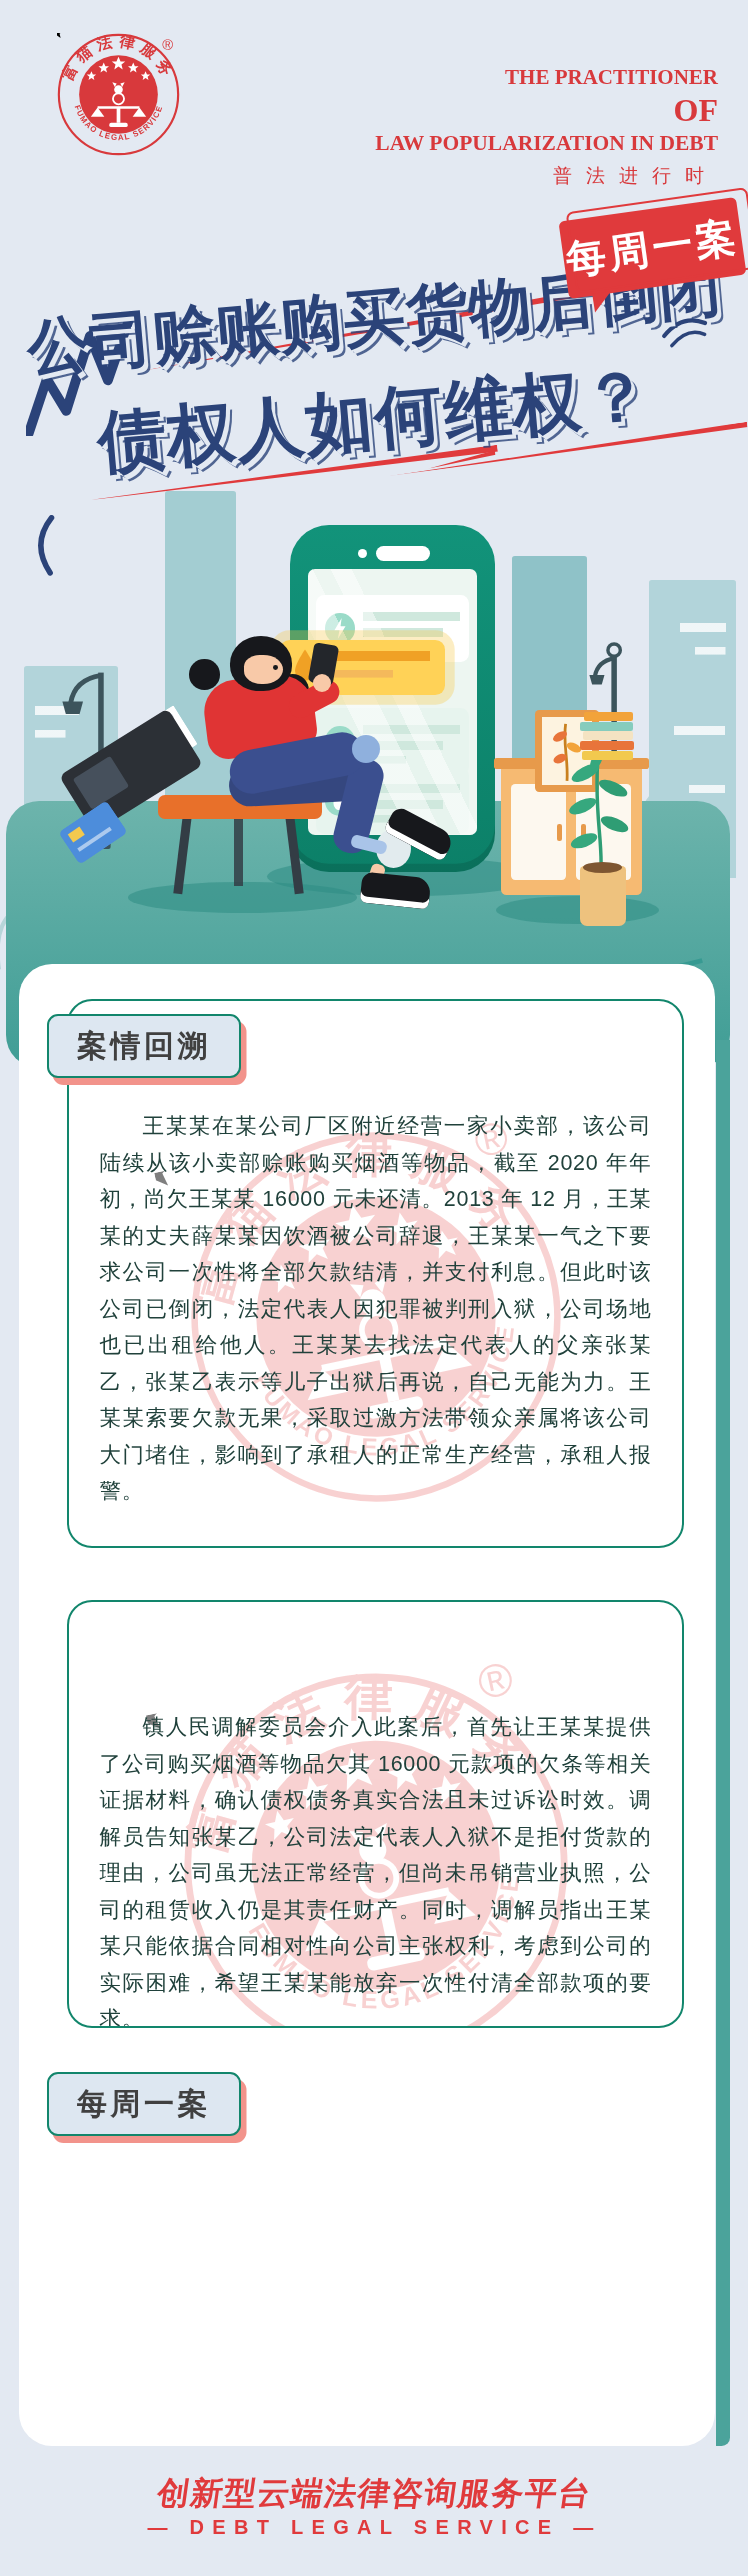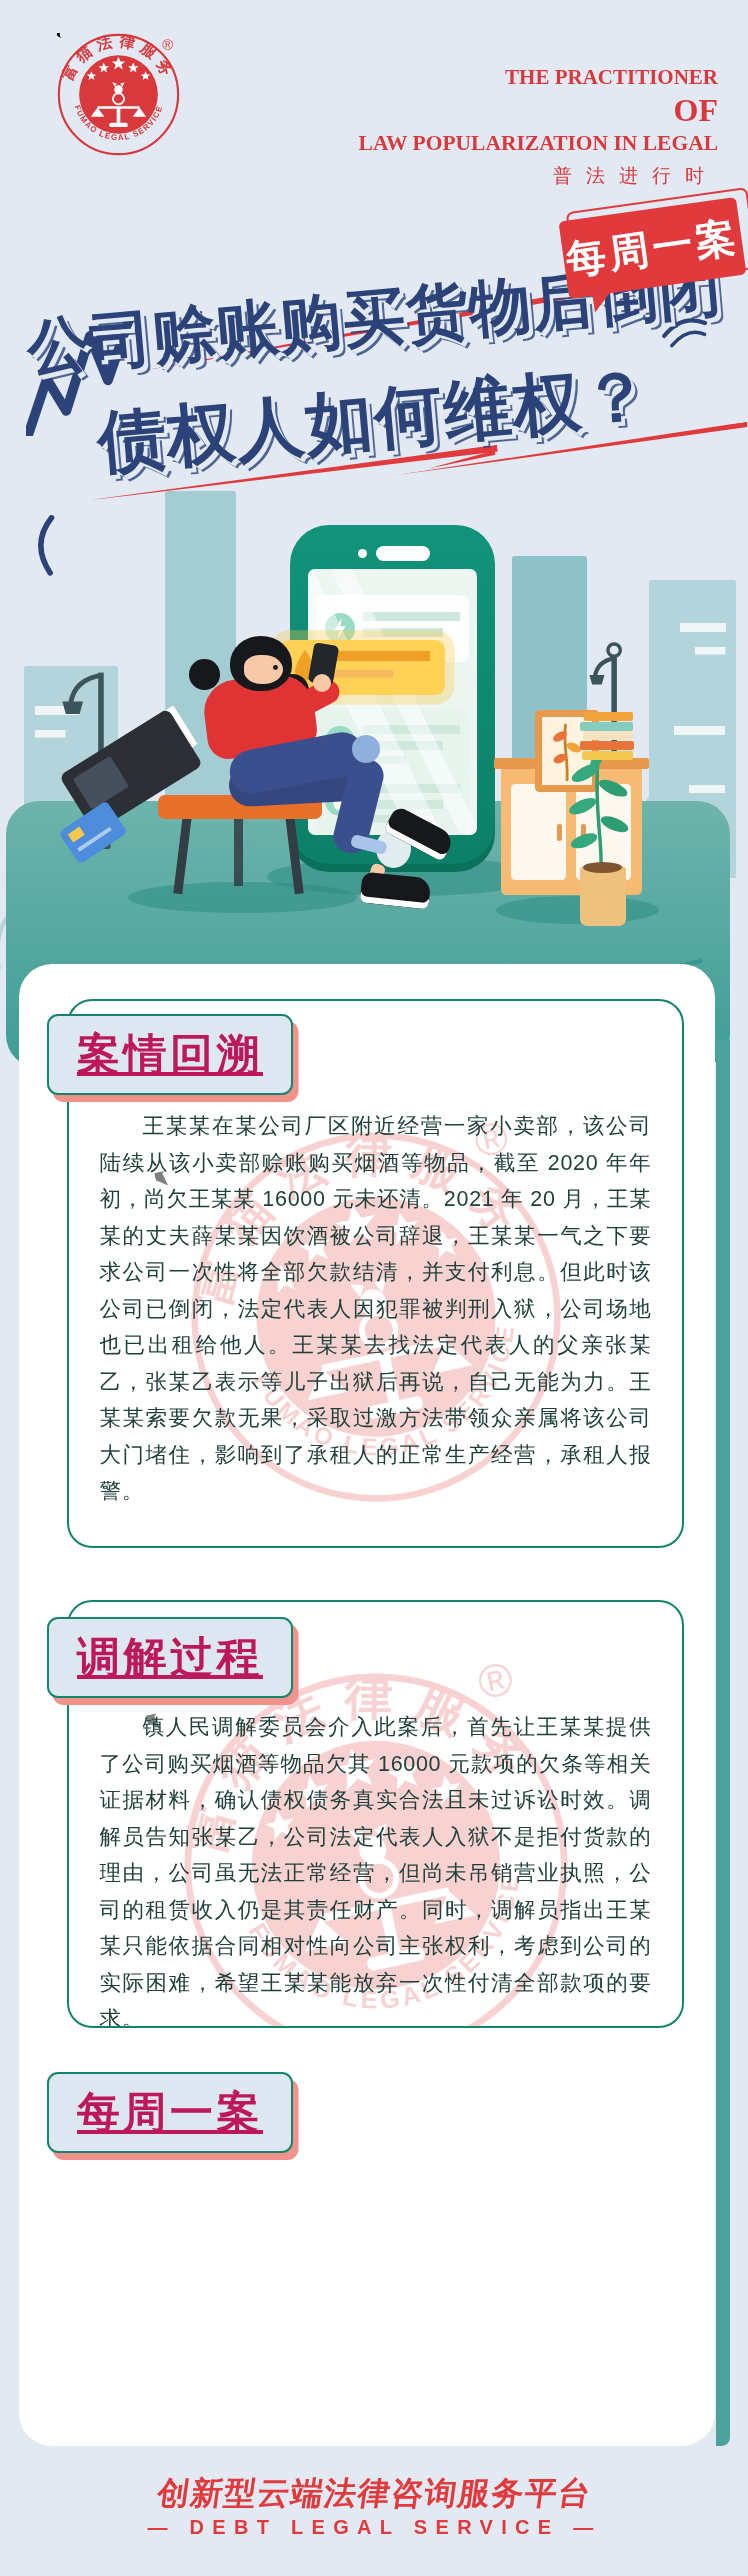--- a/index.html
+++ b/index.html
@@ -155,22 +155,22 @@
   .lampR{left:588px;top:165px;z-index:1;}
   .cloud{z-index:0;}
 
   
   .rstrip{left:716px;top:1040px;width:14px;height:1406px;background:#4ba39b;border-radius:0 0 8.3px 0;z-index:4;}
   .panel{left:19.4px;top:964px;width:696px;height:1482px;background:#fff;border-radius:33px;z-index:5;}
   .card{position:absolute;left:67px;width:617px;background:#fff;border:2.1px solid #12866c;
         border-radius:25px;z-index:6;overflow:hidden;}
   .card1{top:999px;height:549px;} .card2{top:1600px;height:428px;} .card3{top:2055px;height:333px;}
   .sbadge{position:absolute;left:47px;background:#dde7f1;border:2.1px solid #12866c;border-radius:11px;
-        padding:9.7px 28px;font-size:43px;font-weight:900;letter-spacing:3.5px;color:#be185d;
-        box-shadow:5.5px 7px 0 #f2938b;z-index:7;text-decoration:underline;}
+        padding:9.7px 28px;font-size:30px;font-weight:900;letter-spacing:3.5px;color:#404040;
+        box-shadow:5.5px 7px 0 #f2938b;z-index:7;}
   .sb1{top:1014px;} .sb2{top:1617px;} .sb3{top:2072px;}
   .body-text{position:relative;margin:107px 30.5px 0;font-size:21.5px;line-height:1.7;color:#20413b;
         text-align:justify;text-indent:2em;letter-spacing:0.7px;z-index:2;}
   .card2 .body-text{}
   .wm{position:absolute;left:50%;top:58%;width:374px;height:374px;transform:translate(-50%,-50%) rotate(-12deg);
       color:#f2a5a5;opacity:.5;z-index:1;}
   .card2 .wm{top:62%;width:388px;height:388px;}
   .card3 .wm{top:72%;width:374px;height:374px;}
 
   
@@ -215,21 +215,21 @@
 </svg>
 
 <div class="page">
 
   <svg class="abs logo" viewBox="0 0 200 200">
       <use href="#seal"></use>
     </svg>
   <div class="abs tagline">
     <div class="tag1">THE PRACTITIONER</div>
     <div class="tag2">OF</div>
-    <div class="tag3">LAW POPULARIZATION IN LEGAL</div>
+    <div class="tag3">LAW POPULARIZATION IN DEBT</div>
     <div class="tag4">普法进行时</div>
   </div>
 
   <svg class="abs burst" width="118" height="139" viewBox="0 0 170 200">
     <path d="M4,196 L30,118 L58,164 L92,56 L118,120 L150,28" fill="none" stroke="#2b4379" stroke-width="14" stroke-linejoin="round" stroke-linecap="round"></path>
   </svg>
   <div class="abs stripe stripe1"></div>
   <div class="abs wbadge">
     <span>每周一案</span>
   </div>
@@ -383,30 +383,29 @@
     </div>
   </div>
 
   <div class="abs rstrip"></div>
   <div class="abs panel"></div>
 
   <div class="card card1">
     <svg class="wm" viewBox="0 0 200 200">
         <use href="#seal"></use>
       </svg>
-    <p class="body-text">王某某在某公司厂区附近经营一家小卖部，该公司陆续从该小卖部赊账购买烟酒等物品，截至 2020 年年初，尚欠王某某 16000 元未还清。2021 年 20 月，王某某的丈夫薛某某因饮酒被公司辞退，王某某一气之下要求公司一次性将全部欠款结清，并支付利息。但此时该公司已倒闭，法定代表人因犯罪被判刑入狱，公司场地也已出租给他人。王某某去找法定代表人的父亲张某乙，张某乙表示等儿子出狱后再说，自己无能为力。王某某索要欠款无果，采取过激方法带领众亲属将该公司大门堵住，影响到了承租人的正常生产经营，承租人报警。</p>
+    <p class="body-text">王某某在某公司厂区附近经营一家小卖部，该公司陆续从该小卖部赊账购买烟酒等物品，截至 2020 年年初，尚欠王某某 16000 元未还清。2013 年 12 月，王某某的丈夫薛某某因饮酒被公司辞退，王某某一气之下要求公司一次性将全部欠款结清，并支付利息。但此时该公司已倒闭，法定代表人因犯罪被判刑入狱，公司场地也已出租给他人。王某某去找法定代表人的父亲张某乙，张某乙表示等儿子出狱后再说，自己无能为力。王某某索要欠款无果，采取过激方法带领众亲属将该公司大门堵住，影响到了承租人的正常生产经营，承租人报警。</p>
   </div>
   <div class="abs sbadge sb1">案情回溯</div>
 
   <div class="card card2">
     <svg class="wm" viewBox="0 0 200 200">
         <use href="#seal"></use>
       </svg>
     <p class="body-text">镇人民调解委员会介入此案后，首先让王某某提供了公司购买烟酒等物品欠其 16000 元款项的欠条等相关证据材料，确认债权债务真实合法且未过诉讼时效。调解员告知张某乙，公司法定代表人入狱不是拒付货款的理由，公司虽无法正常经营，但尚未吊销营业执照，公司的租赁收入仍是其责任财产。同时，调解员指出王某某只能依据合同相对性向公司主张权利，考虑到公司的实际困难，希望王某某能放弃一次性付清全部款项的要求。</p>
   </div>
-  <div class="abs sbadge sb2">调解过程</div>
 
   <div class="abs sbadge sb3">每周一案</div>
 
   <div class="abs foot-zh">创新型云端法律咨询服务平台</div>
   <div class="abs foot-en">— DEBT LEGAL SERVICE —</div>
 </div>
 
 
 </body></html>

